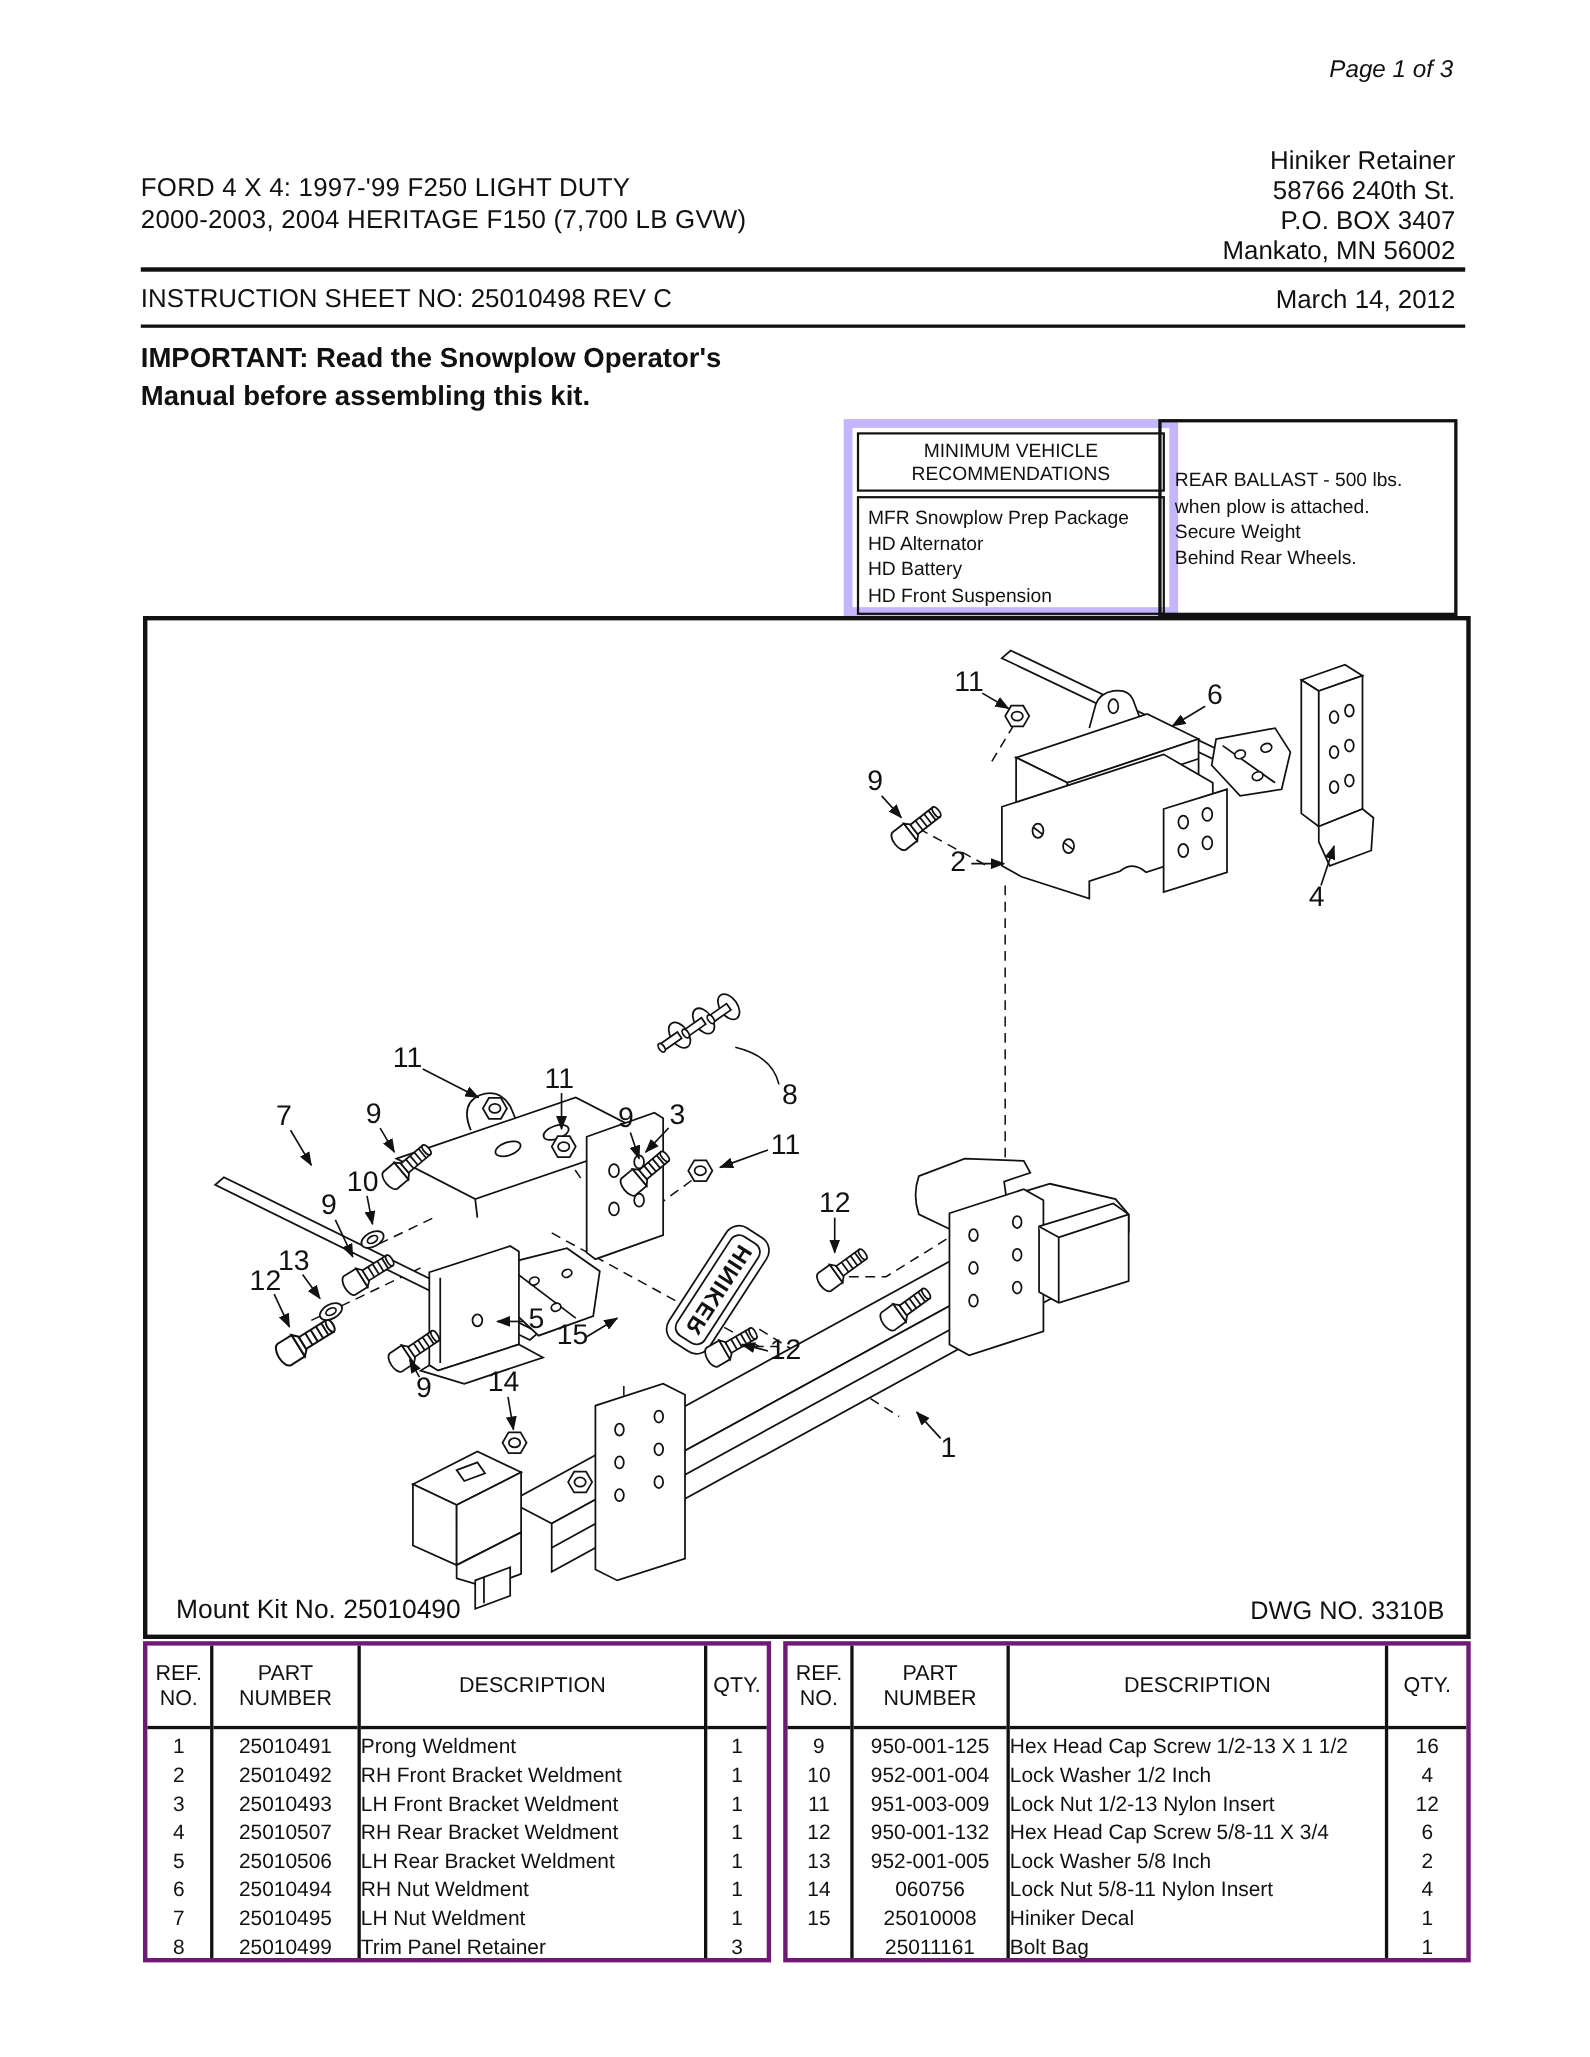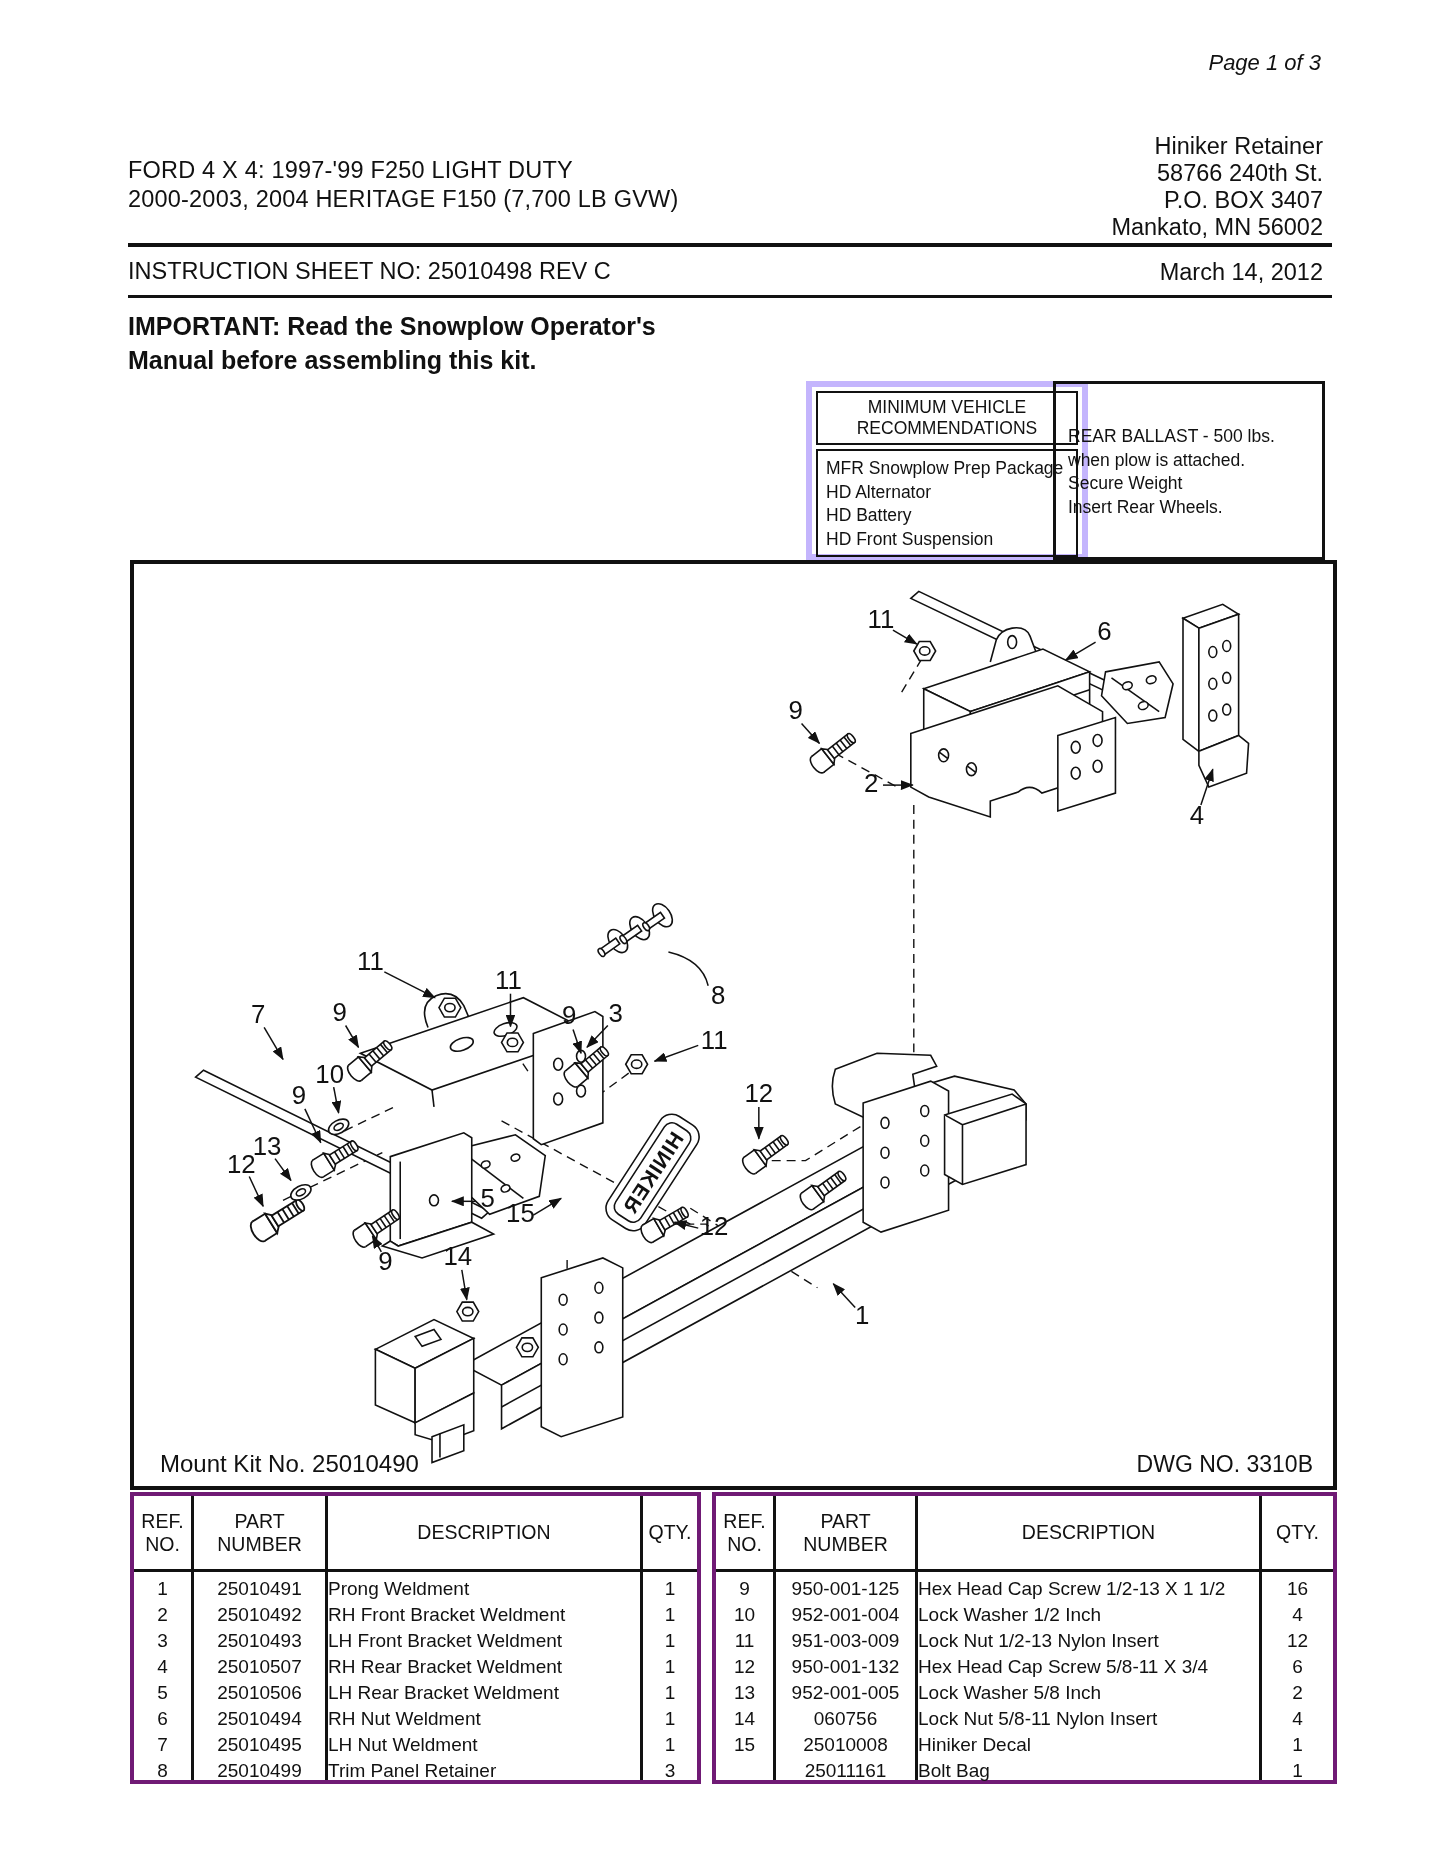--- a/index.html
+++ b/index.html
@@ -7,21 +7,21 @@
        font-family:"Liberation Sans",sans-serif;overflow:hidden}
   .abs{position:absolute}
   .page-num{top:50px;right:124px;font-size:22px;font-style:italic}
   .hdr-left{left:128px;top:156px;font-size:23.5px;line-height:28.5px;letter-spacing:.2px}
   .hdr-right{right:122px;top:133px;font-size:23.5px;line-height:27px;text-align:right}
   .rule-thick{left:128px;top:243px;width:1204px;height:4px;background:#111}
   .rule-thin{left:128px;top:295px;width:1204px;height:3px;background:#111}
   .sheet-left{left:128px;top:258px;font-size:23.5px}
   .sheet-right{right:122px;top:259px;font-size:23.5px}
   .important{left:128px;top:309px;font-size:25px;font-weight:bold;line-height:34px}
-  .rec-box{left:806px;top:381px;width:282px;height:179px;border:6px solid #c4b5fd;box-sizing:border-box}
+  .rec-box{left:767px;top:381px;width:304px;height:179px;border:8px solid #c4b5fd;box-sizing:border-box}
   .rec-head{margin:4px;border:2px solid #111;text-align:center;font-size:17.5px;line-height:21px;padding:4px 0}
   .rec-list{margin:2px 4px 4px;border:2px solid #111;padding:6px 12px 4px 8px;font-size:17.5px;line-height:23.5px}
   .ballast-box{left:1053px;top:381px;width:272px;height:179px;border:3px solid #111;box-sizing:border-box;
                padding:41px 6px 0 12px;font-size:17.5px;line-height:23.5px}
   .diagram-box{left:130px;top:560px;width:1207px;height:930px;border:4px solid #111;box-sizing:border-box}
   .diagram-box svg{position:absolute;left:0;top:0;width:1199px;height:922px}
   .mount-kit{left:26px;bottom:8px;font-size:24px}
   .dwg-no{right:20px;bottom:8px;font-size:23px}
   .tbl{position:absolute;top:1492px;height:292px;border:4px solid #701a75;box-sizing:border-box;display:flex;background:#fff}
   .tbl-left{left:130px;width:571px}
@@ -72,21 +72,21 @@
     <div>HD Alternator</div>
     <div>HD Battery</div>
     <div>HD Front Suspension</div>
   </div>
 </div>
 
 <div class="abs ballast-box">
   <div>REAR BALLAST - 500 lbs.</div>
   <div>when plow is attached.</div>
   <div>Secure Weight</div>
-  <div>Insert Rear Wheels.</div>
+  <div>Behind Rear Wheels.</div>
 </div>
 
 <div class="abs diagram-box">
   <svg viewBox="0 0 1207 927">
     <defs>
       <marker id="arr" markerUnits="userSpaceOnUse" markerWidth="13" markerHeight="10" refX="12" refY="5" orient="auto">
         <path d="M0,0 L13,5 L0,10 Z" fill="#111"></path>
       </marker>
       <g id="bolt">
         <ellipse cx="-15" cy="0" rx="5" ry="10"></ellipse>

